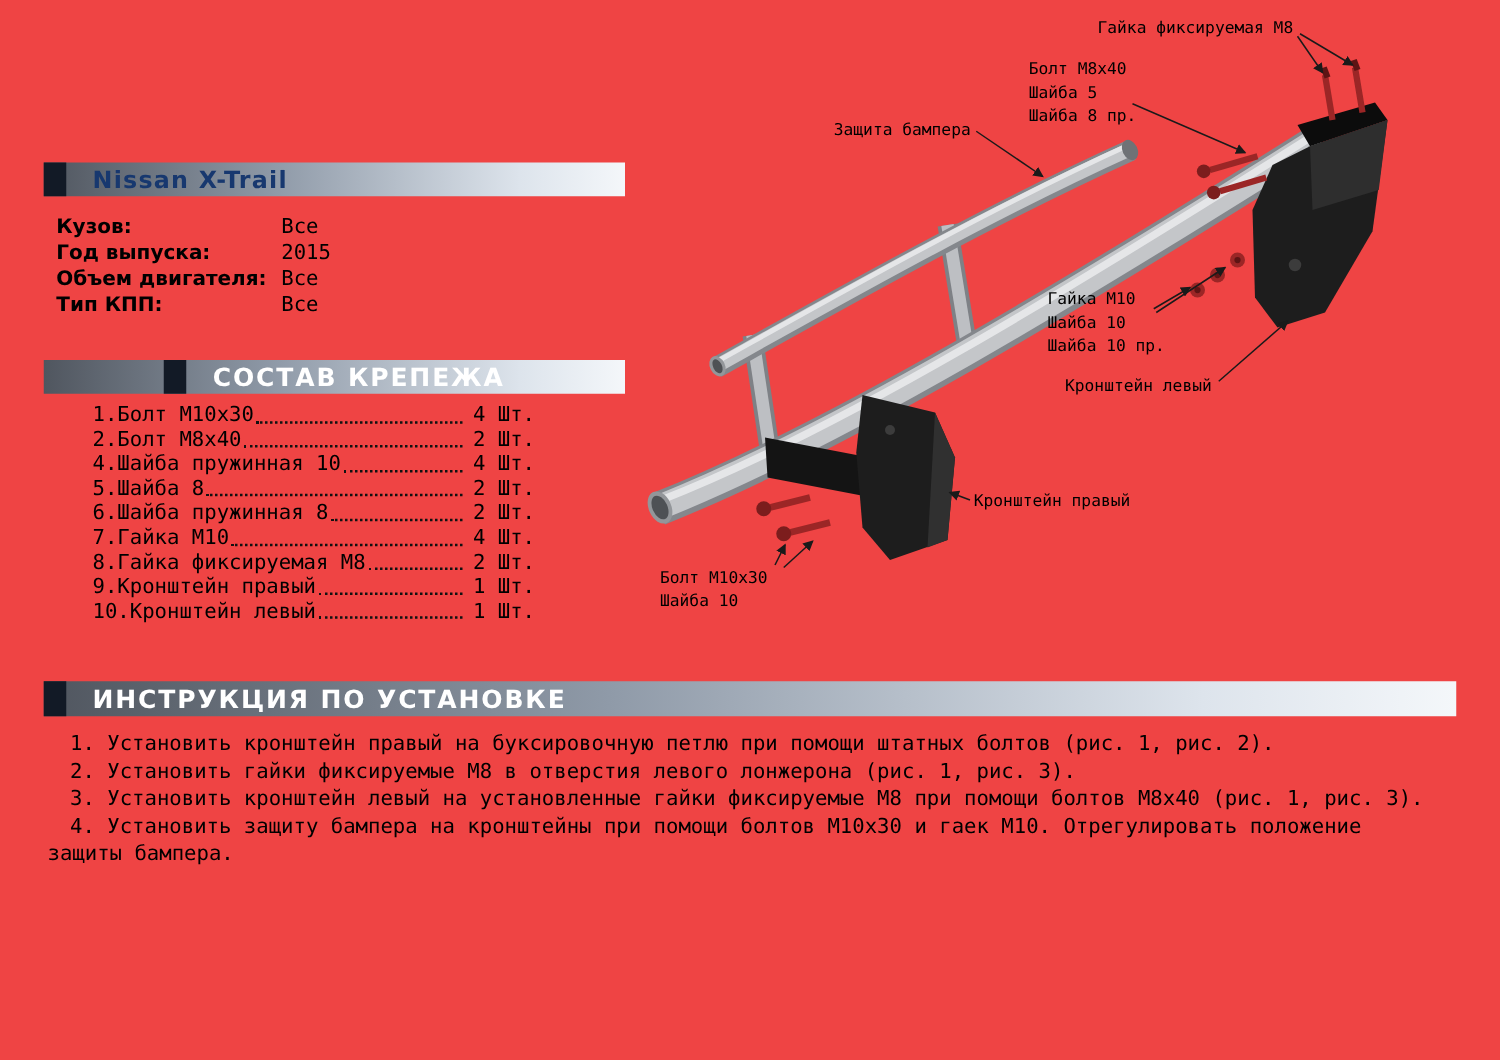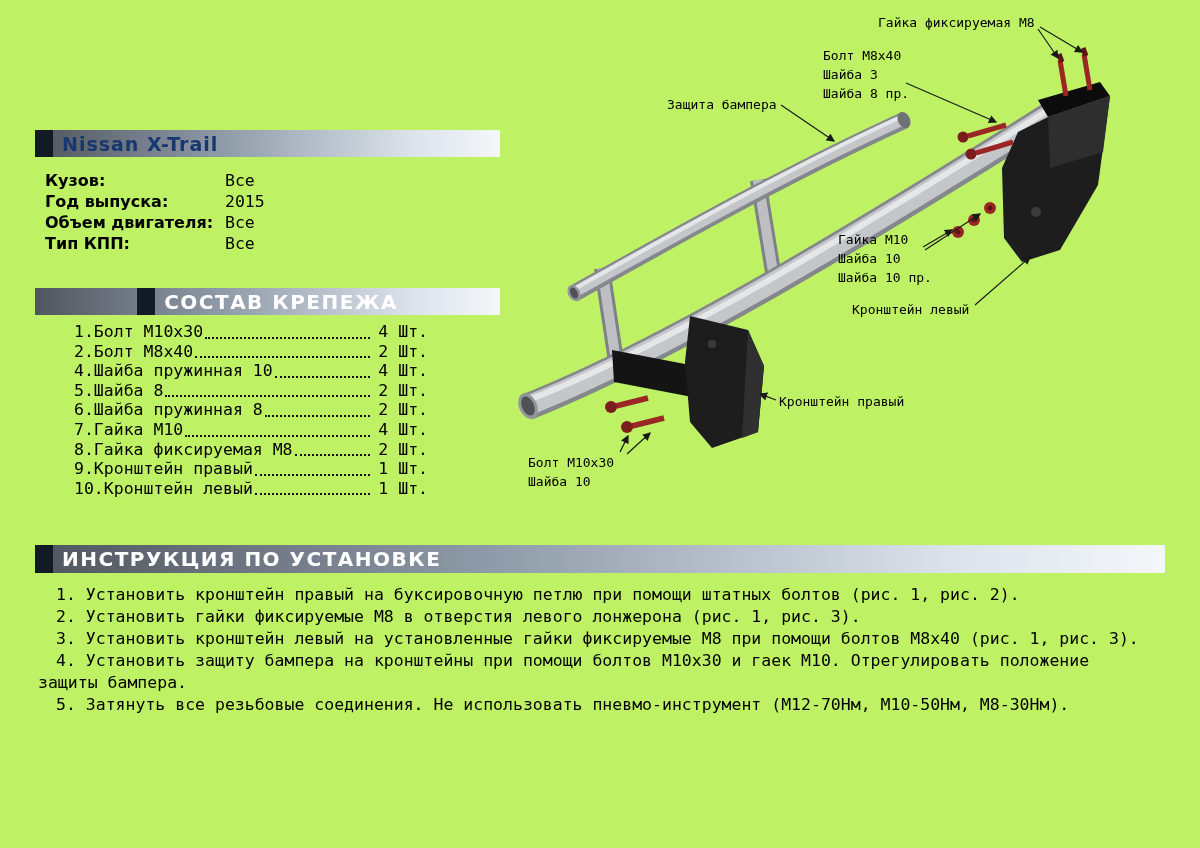--- a/index.html
+++ b/index.html
@@ -2,35 +2,36 @@
 <html><head>
 <meta charset="utf-8">
 <style>
   html, body { margin: 0; padding: 0; }
   body {
     width: 1200px; height: 848px;
     background: #ffffff;
     color: #000;
     font-family: "DejaVu Sans", sans-serif;
   }
-  .page { position: relative; width: 1200px; height: 848px; overflow: hidden; background: #bef264; }
+  .page { position: relative; width: 1200px; height: 848px; overflow: hidden; background: #ef4444; }
 
   
   .diagram { position: absolute; left: 0; top: 0; }
   .dlabel {
     position: absolute;
     font-family: "DejaVu Sans Mono", monospace;
     font-size: 13px; line-height: 16px;
     color: #000; white-space: nowrap;
   }
 
   
   .bar {
     position: absolute; display: flex; align-items: center;
     background: linear-gradient(90deg, #50565f 0%, #8f9aa8 40%, #dde4ec 82%, #f4f7fa 100%);
+    gap: 12px;
   }
   .bar-square { width: 18px; height: 100%; background: #121a26; flex: 0 0 auto; }
   .title-bar { left: 35px; top: 130px; width: 465px; height: 27px; }
   .title-text {
     margin-left: 9px; font-weight: bold; font-size: 19px;
     letter-spacing: 1px; color: #17386f; white-space: nowrap;
   }
   .hw-bar   { left: 35px; top: 288px; width: 465px;  height: 27px; justify-content: center; }
   .instr-bar{ left: 35px; top: 521px; width: 1130px; height: 28px; margin-top: 24px; }
   .bar-title {
@@ -151,21 +152,21 @@
       <path d="M925 250 L980 214" marker-end="url(#ah)"></path>
       <path d="M975 305 L1030 257" marker-end="url(#ah)"></path>
       <path d="M776 400 L760 394" marker-end="url(#ah)"></path>
       <path d="M620 452 L628 436" marker-end="url(#ah)"></path>
       <path d="M627 454 L650 433" marker-end="url(#ah)"></path>
     </g>
   </svg>
 
   <div class="dlabel" style="left:878px; top:15px">Гайка фиксируемая М8</div>
   <div class="dlabel" style="left:823px; top:48px">Болт М8х40</div>
-  <div class="dlabel" style="left:823px; top:67px">Шайба 3</div>
+  <div class="dlabel" style="left:823px; top:67px">Шайба 5</div>
   <div class="dlabel" style="left:823px; top:86px">Шайба 8 пр.</div>
   <div class="dlabel" style="left:667px; top:97px">Защита бампера</div>
   <div class="dlabel" style="left:838px; top:232px">Гайка М10</div>
   <div class="dlabel" style="left:838px; top:251px">Шайба 10</div>
   <div class="dlabel" style="left:838px; top:270px">Шайба 10 пр.</div>
   <div class="dlabel" style="left:852px; top:302px">Кронштейн левый</div>
   <div class="dlabel" style="left:779px; top:394px">Кронштейн правый</div>
   <div class="dlabel" style="left:528px; top:455px">Болт М10х30</div>
   <div class="dlabel" style="left:528px; top:474px">Шайба 10</div>
 
@@ -249,16 +250,15 @@
   <div class="bar instr-bar">
     <span class="bar-square"></span>
     <span class="bar-title">ИНСТРУКЦИЯ ПО УСТАНОВКЕ</span>
   </div>
 
   <div class="instr">
     <p class="step">1. Установить кронштейн правый на буксировочную петлю при помощи штатных болтов (рис. 1, рис. 2).</p>
     <p class="step">2. Установить гайки фиксируемые М8 в отверстия левого лонжерона (рис. 1, рис. 3).</p>
     <p class="step">3. Установить кронштейн левый на установленные гайки фиксируемые М8 при помощи болтов М8х40 (рис. 1, рис. 3).</p>
     <p class="step">4. Установить защиту бампера на кронштейны при помощи болтов М10х30 и гаек М10. Отрегулировать положение защиты бампера.</p>
-    <p class="step">5. Затянуть все резьбовые соединения. Не использовать пневмо-инструмент (М12-70Нм, М10-50Нм, М8-30Нм).</p>
   </div>
 
 </div>
 
 </body></html>

